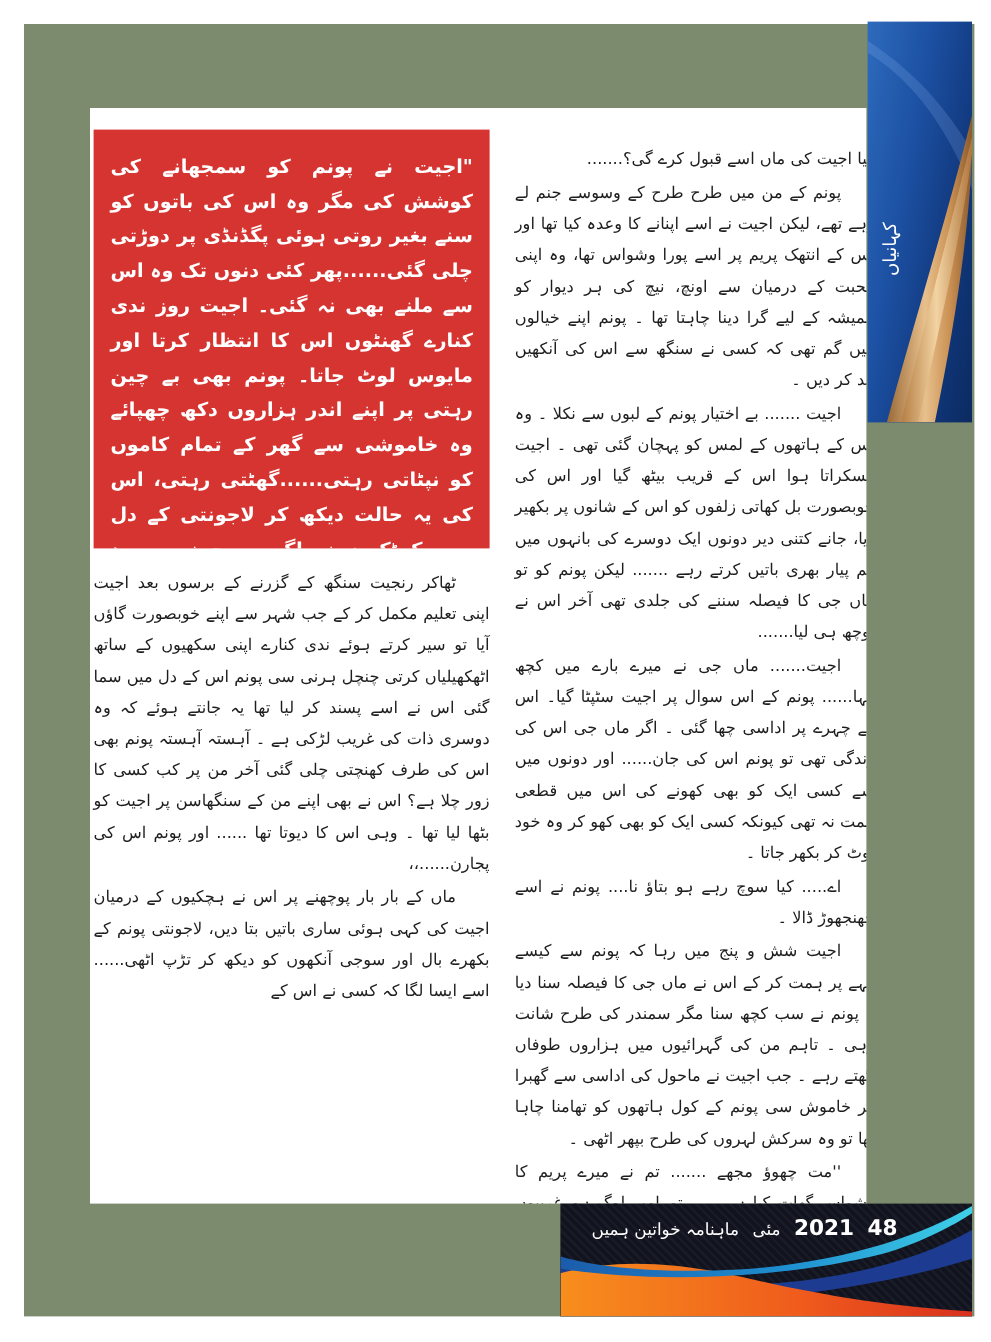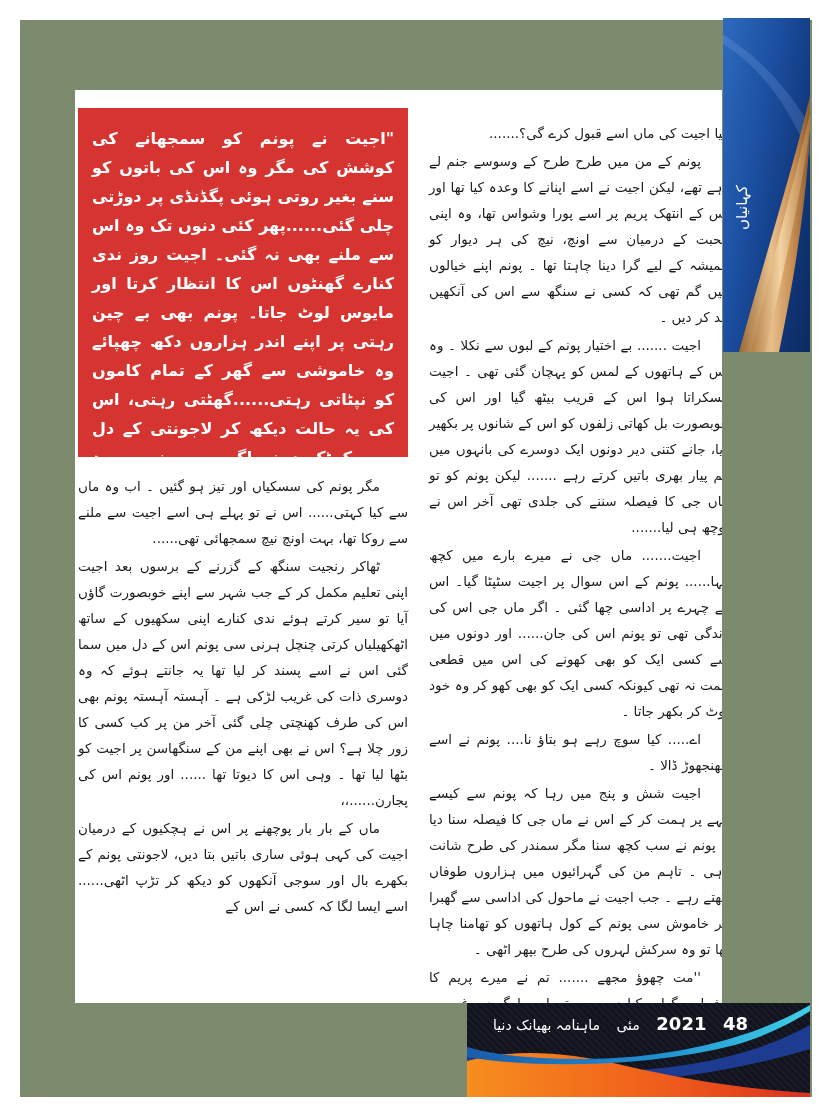--- a/index.html
+++ b/index.html
@@ -64,21 +64,20 @@
 <div>
 
   <div class="frame"></div>
 
   <div class="content">
 
     <div class="col col-left">
       <div class="pullquote">
         <span>"اجیت نے پونم کو سمجھانے کی کوشش کی مگر وہ اس کی باتوں کو سنے بغیر روتی ہوئی پگڈنڈی پر دوڑتی چلی گئی......پھر کئی دنوں تک وہ اس سے ملنے بھی نہ گئی۔ اجیت روز ندی کنارے گھنٹوں اس کا انتظار کرتا اور مایوس لوٹ جاتا۔ پونم بھی بے چین رہتی پر اپنے اندر ہزاروں دکھ چھپائے وہ خاموشی سے گھر کے تمام کاموں کو نپٹاتی رہتی......گھٹتی رہتی، اس کی یہ حالت دیکھ کر لاجونتی کے دل میں کھٹک ہونے لگی، پوچھنے پر وہ طبیعت کی خرابی کا بہانہ کر دیتی تھی۔"</span>
       </div>
-      <p class="para indent">مگر پونم کی سسکیاں اور تیز ہو گئیں ۔ اب وہ ماں سے کیا کہتی...... اس نے تو پہلے ہی اسے اجیت سے ملنے سے روکا تھا، بہت اونچ نیچ سمجھائی تھی......</p>
       <p class="para indent">ٹھاکر رنجیت سنگھ کے گزرنے کے برسوں بعد اجیت اپنی تعلیم مکمل کر کے جب شہر سے اپنے خوبصورت گاؤں آیا تو سیر کرتے ہوئے ندی کنارے اپنی سکھیوں کے ساتھ اٹھکھیلیاں کرتی چنچل ہرنی سی پونم اس کے دل میں سما گئی اس نے اسے پسند کر لیا تھا یہ جانتے ہوئے کہ وہ دوسری ذات کی غریب لڑکی ہے ۔ آہستہ آہستہ پونم بھی اس کی طرف کھنچتی چلی گئی آخر من پر کب کسی کا زور چلا ہے؟ اس نے بھی اپنے من کے سنگھاسن پر اجیت کو بٹھا لیا تھا ۔ وہی اس کا دیوتا تھا ...... اور پونم اس کی پجارن......،،</p>
       <p class="para indent">ماں کے بار بار پوچھنے پر اس نے ہچکیوں کے درمیان اجیت کی کہی ہوئی ساری باتیں بتا دیں، لاجونتی پونم کے بکھرے بال اور سوجی آنکھوں کو دیکھ کر تڑپ اٹھی...... اسے ایسا لگا کہ کسی نے اس کے</p>
     </div>
 
     <div class="col col-right">
       <p class="para">کیا اجیت کی ماں اسے قبول کرے گی؟.......</p>
       <p class="para indent">پونم کے من میں طرح طرح کے وسوسے جنم لے رہے تھے، لیکن اجیت نے اسے اپنانے کا وعدہ کیا تھا اور اس کے انتھک پریم پر اسے پورا وشواس تھا، وہ اپنی محبت کے درمیان سے اونچ، نیچ کی ہر دیوار کو ہمیشہ کے لیے گرا دینا چاہتا تھا ۔ پونم اپنے خیالوں میں گم تھی کہ کسی نے سنگھ سے اس کی آنکھیں بند کر دیں ۔</p>
       <p class="para indent">اجیت ....... بے اختیار پونم کے لبوں سے نکلا ۔ وہ اس کے ہاتھوں کے لمس کو پہچان گئی تھی ۔ اجیت مسکراتا ہوا اس کے قریب بیٹھ گیا اور اس کی خوبصورت بل کھاتی زلفوں کو اس کے شانوں پر بکھیر دیا، جانے کتنی دیر دونوں ایک دوسرے کی بانہوں میں گم پیار بھری باتیں کرتے رہے ....... لیکن پونم کو تو ماں جی کا فیصلہ سننے کی جلدی تھی آخر اس نے پوچھ ہی لیا.......</p>
       <p class="para indent">اجیت....... ماں جی نے میرے بارے میں کچھ کہا...... پونم کے اس سوال پر اجیت سٹپٹا گیا۔ اس کے چہرے پر اداسی چھا گئی ۔ اگر ماں جی اس کی زندگی تھی تو پونم اس کی جان...... اور دونوں میں سے کسی ایک کو بھی کھونے کی اس میں قطعی ہمت نہ تھی کیونکہ کسی ایک کو بھی کھو کر وہ خود ٹوٹ کر بکھر جاتا ۔</p>
       <p class="para indent">اے..... کیا سوچ رہے ہو بتاؤ نا.... پونم نے اسے جھنجھوڑ ڈالا ۔</p>
@@ -127,17 +126,17 @@
         </linearGradient>
       </defs>
       <path d="M343 22 C 290 52, 210 70, 120 68 C 68 66, 28 60, 0 50 L 0 78 C 100 88, 230 80, 343 46 Z" fill="#1d3c91"></path>
       <path d="M0 58 C 45 46, 95 48, 155 62 C 215 76, 275 86, 343 90 L 343 94 L 0 94 Z" fill="url(#orange)"></path>
       <path d="M343 2 C 300 28, 230 50, 148 55 C 88 58, 34 54, 0 44 L 0 54 C 70 66, 180 64, 268 42 C 300 33, 328 18, 343 8 Z" fill="url(#cyan)"></path>
     </svg>
     <div class="footer-text">
       <span class="footer-num">48</span>
       <span class="footer-num">2021</span>
       <span class="footer-ur">مئی</span>
-      <span class="footer-ur">ماہنامہ بھیانک دنیا</span>
+      <span class="footer-ur">ماہنامہ خواتین ہمیں</span>
     </div>
   </div>
 
 </div>
 
 </body></html>

